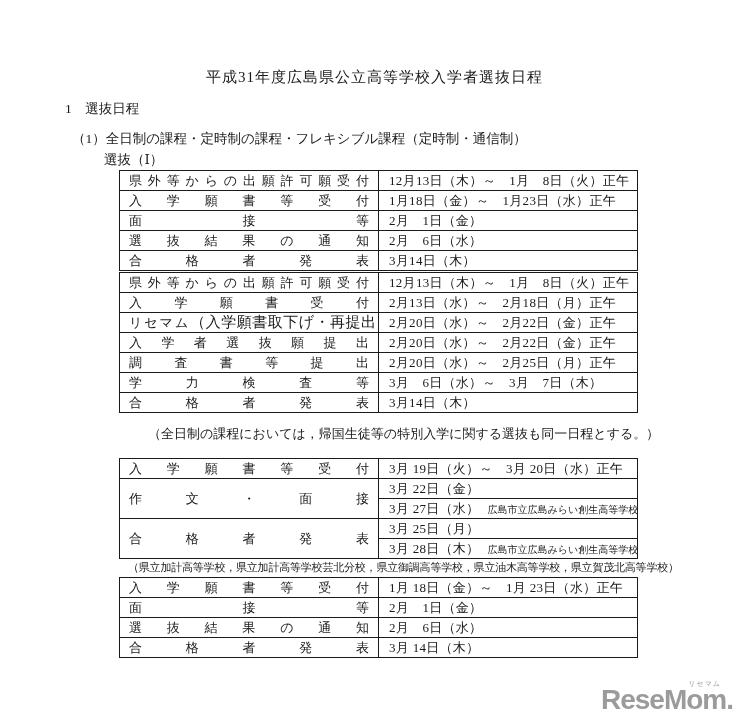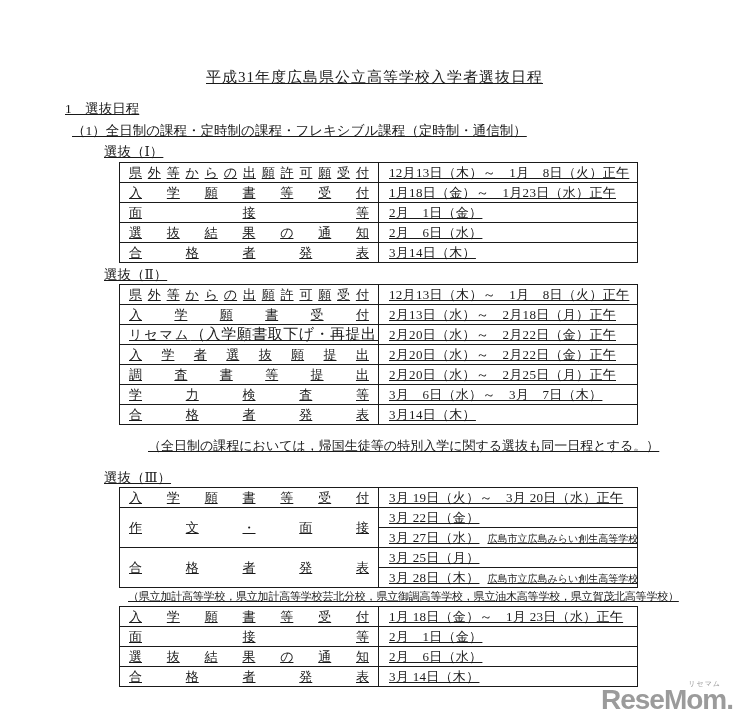--- a/index.html
+++ b/index.html
@@ -3,30 +3,29 @@
 <meta charset="utf-8">
 <style>
   html,body{margin:0;padding:0;background:#fff;}
   .page{
     position:relative;
     width:749px;height:721px;
     background:#ffffff;
     color:#1a1a1a;
     font-family:"Liberation Serif","DejaVu Serif",serif;
     overflow:hidden;
-    text-decoration:underline;
   }
   .title{
     margin:0;padding-top:68px;
     text-align:center;
     font-size:15px;font-weight:normal;
     letter-spacing:1px;line-height:19px;
   }
   .sec1{margin:14px 0 0 65px;font-size:13.5px;line-height:16px;}
-  .sec2{margin:6px 0 0 72px;font-size:13.5px;line-height:16px;}
+  .sec2{margin:14px 0 0 72px;font-size:13.5px;line-height:16px;}
   .sel-label{margin:5px 0 0 104px;font-size:13.5px;line-height:16px;}
   table.sched{
     border-collapse:collapse;
     table-layout:fixed;
     width:519px;
     margin:2px 0 0 119px;
   }
   table.sched td{
     border:1.5px solid #1a1a1a;
     height:19px;
@@ -135,21 +134,20 @@
               <span>者</span>
               <span>発</span>
               <span>表</span>
             </div>
           </td>
       <td class="date">3月14日（木）</td>
     </tr>
   </tbody>
     </table>
 
-  <p class="sel-label" style="margin-top:4px">選抜（Ⅱ）</p>
   <table class="sched" style="margin-top:1px">
     <tbody>
         <tr>
       <td class="item">
             <div class="jwrap">
               <span>県</span>
               <span>外</span>
               <span>等</span>
               <span>か</span>
               <span>ら</span>
@@ -237,21 +235,20 @@
               <span>表</span>
             </div>
           </td>
       <td class="date">3月14日（木）</td>
     </tr>
   </tbody>
     </table>
 
   <p class="note">（全日制の課程においては，帰国生徒等の特別入学に関する選抜も同一日程とする。）</p>
 
-  <p class="sel-label" style="margin-top:1px">選抜（Ⅲ）</p>
   <table class="sched" style="margin-top:1px">
     <tbody>
         <tr>
       <td class="item">
             <div class="jwrap">
               <span>入</span>
               <span>学</span>
               <span>願</span>
               <span>書</span>
               <span>等</span>

